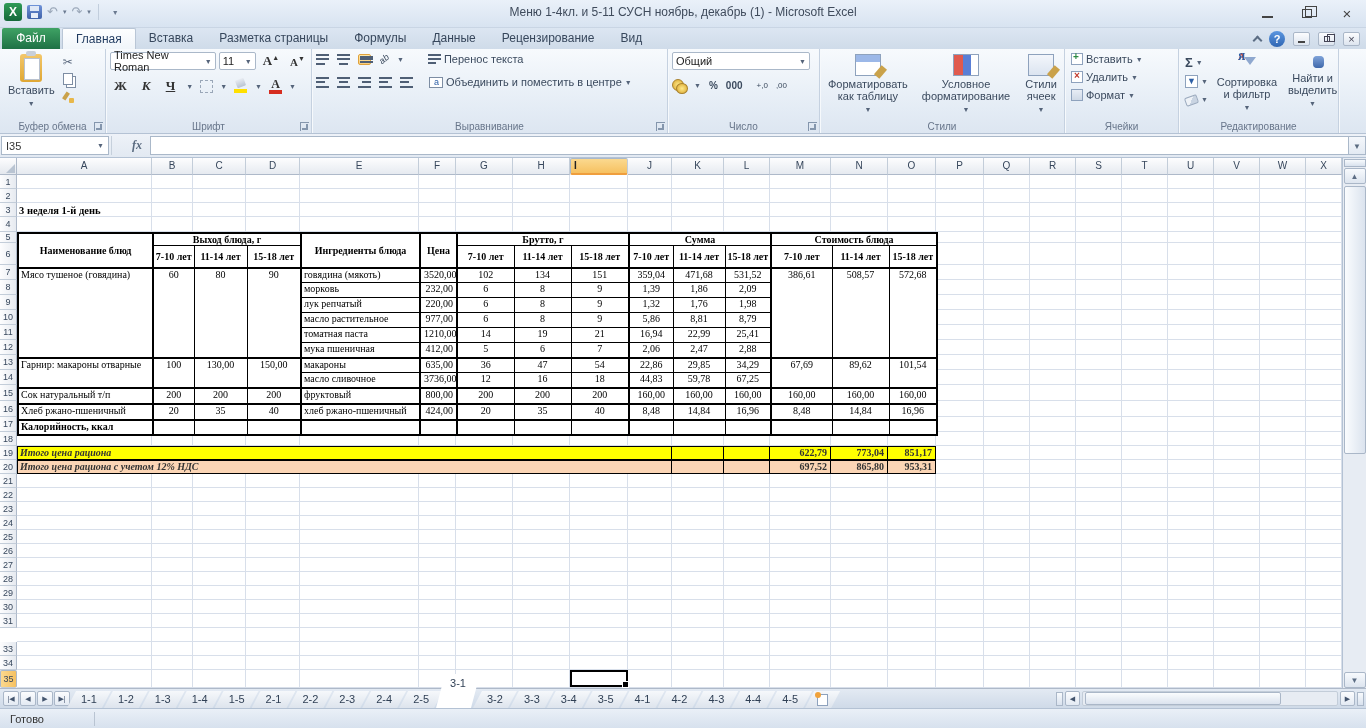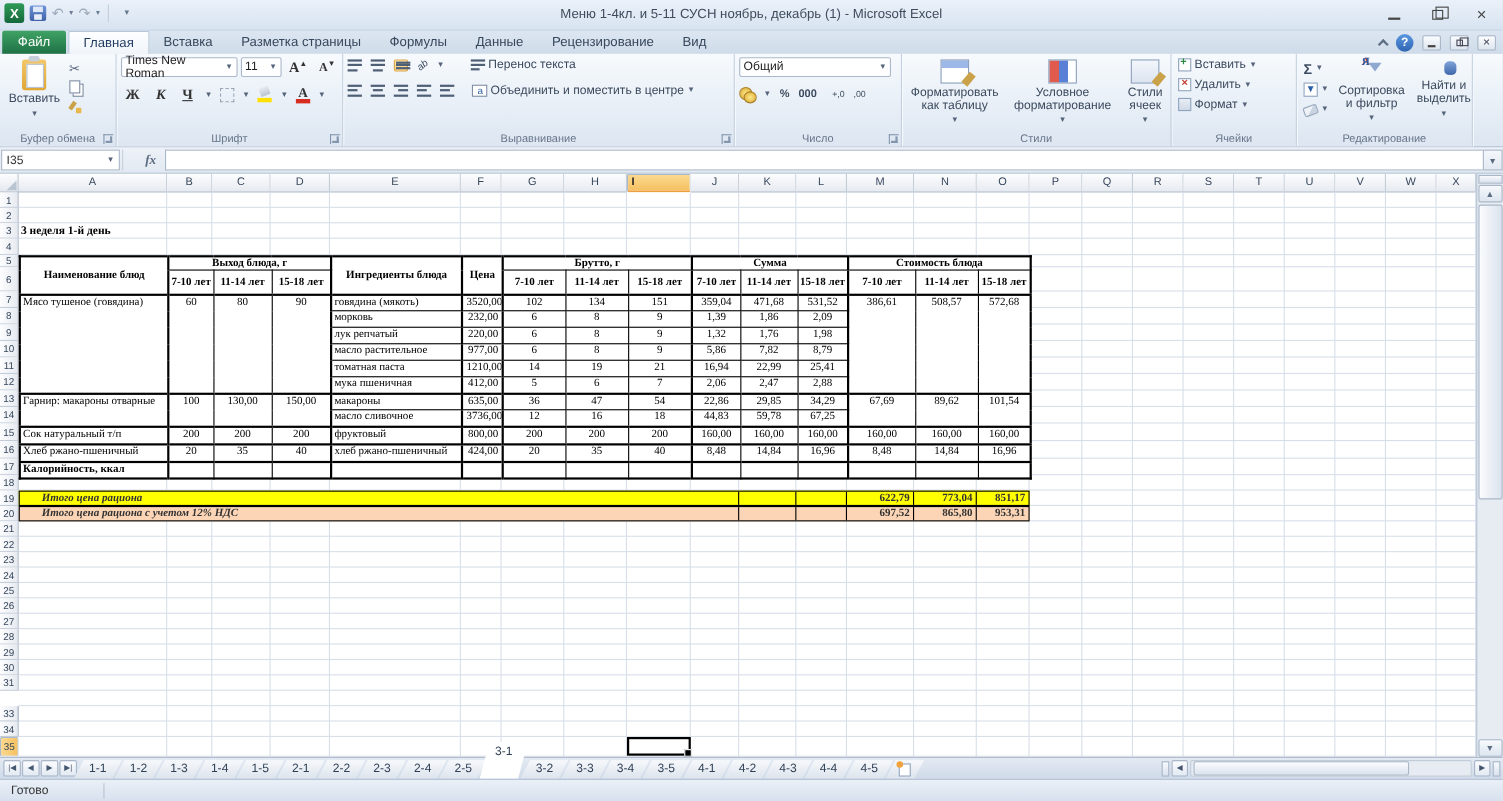--- a/index.html
+++ b/index.html
@@ -157,21 +157,21 @@
   .menu td { border:1px solid #000; font-family:"Liberation Serif",serif; font-size:10px; color:#000;
     text-align:center; vertical-align:top; padding:0; overflow:hidden; white-space:nowrap; }
   .menu td.hd { font-weight:bold; vertical-align:middle; }
   .menu td.lft { text-align:left; padding:0 2px; }
   .menu td.rgt { text-align:right; padding:0 3px; }
   .menu td.lb { border-left-width:2px; }
   .menu tr.tb td { border-top-width:2px; }
   .menu td.bld { font-weight:bold; }
   .tot { position:absolute; left:17px; width:919px; height:14px; display:flex; border:1px solid #000; }
   .tot .tc { height:100%; border-left:1px solid #000; font-family:"Liberation Serif",serif; font-size:10px; }
-  .tot .tlab { flex:0 0 653px; border-left:none; font-style:italic; font-weight:bold; padding:0 20px; line-height:12px; }
+  .tot .tlab { flex:0 0 653px; border-left:none; font-style:italic; font-weight:bold; padding:0 2px; line-height:12px; }
   .tot .val { font-weight:bold; text-align:right; padding:0 3px; line-height:12px; }
   .selbox { position:absolute; border:2px solid #000; background:transparent; }
   .selbox:after { content:""; position:absolute; right:-3px; bottom:-3px; width:5px; height:5px; background:#000; border:1px solid #fff; }
 
   
   .vscroll { position:absolute; left:1342px; top:158px; width:24px; height:530px; background:#e7ecf3;
     border-left:1px solid #b4c2d4; display:flex; flex-direction:column; align-items:center; }
   .vsplit { width:22px; height:8px; background:linear-gradient(#f7fafd,#d9e2ee); border:1px solid #aab7c8; margin:1px 0; }
   .sbtn { width:22px; height:16px; background:linear-gradient(#f7fafd,#dde5ef); border:1px solid #aab7c8;
     color:#5c6d84; font-size:8px; text-align:center; line-height:15px; border-radius:2px; }
@@ -681,21 +681,21 @@
           <td>1,76</td>
           <td>1,98</td>
         </tr>
         <tr style="height: 15px;">
           <td class="lft lb">масло растительное</td>
           <td class="rgt lb">977,00</td>
           <td class="lb">6</td>
           <td>8</td>
           <td>9</td>
           <td class="lb">5,86</td>
-          <td>7,82</td>
+          <td>8,81</td>
           <td>8,79</td>
         </tr>
         <tr style="height: 15px;">
           <td class="lft lb">томатная паста</td>
           <td class="rgt lb">1210,00</td>
           <td class="lb">14</td>
           <td>19</td>
           <td>21</td>
           <td class="lb">16,94</td>
           <td>22,99</td>

